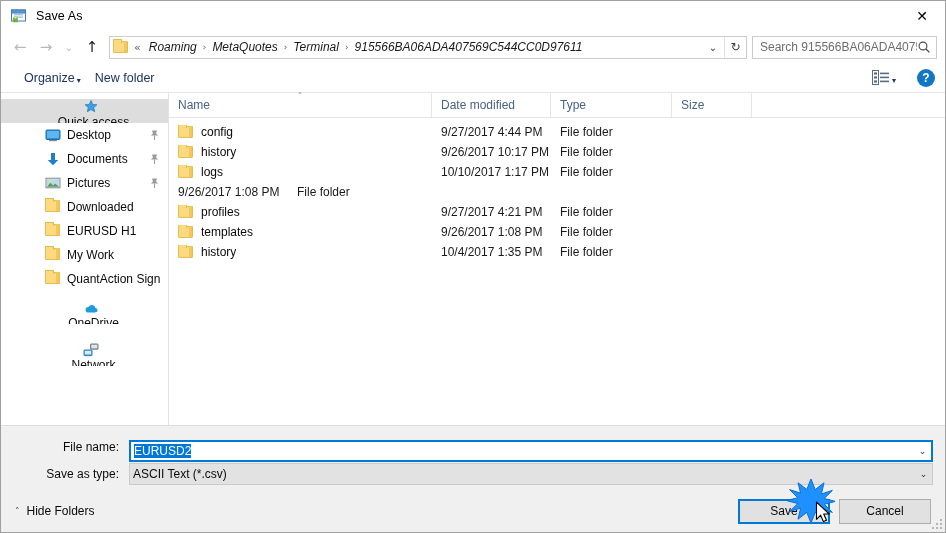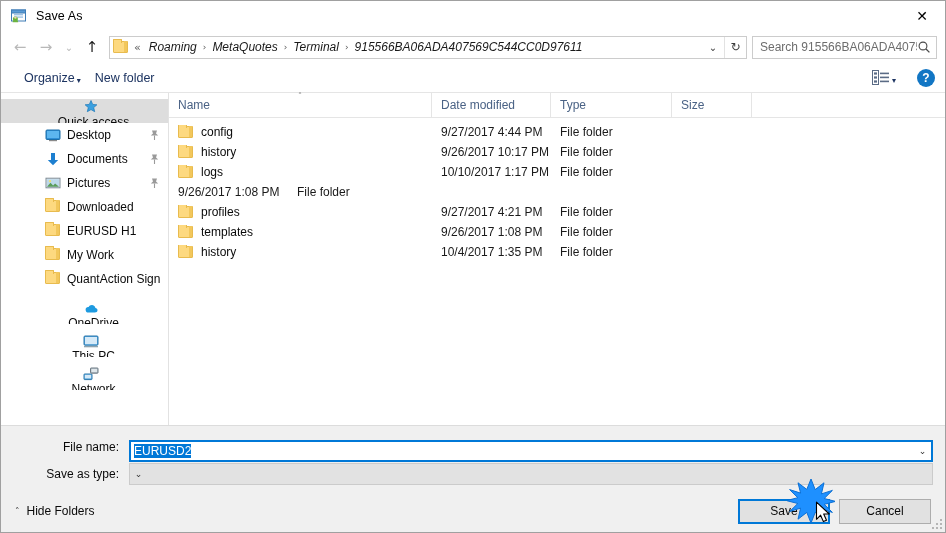--- a/index.html
+++ b/index.html
@@ -437,30 +437,20 @@
         <span class="nav-ico">
           <svg width="16" height="16" viewBox="0 0 16 16">
             <path d="M4.3 12.5h7.6c1.5 0 2.6-1 2.6-2.3 0-1.2-.9-2.1-2.1-2.2-.2-1.8-1.7-3.1-3.5-3.1-1.5 0-2.8.9-3.3 2.2-.2 0-.3-.1-.5-.1-1.4 0-2.5 1-2.5 2.4 0 1.7 1.1 3.1 1.7 3.1z" fill="#1d9ae0"></path>
           </svg>
         </span>
         <span class="nav-label">OneDrive</span>
       </div>
 
       <div class="group-gap"></div>
 
-      <div class="nav-row lvl0">
-        <span class="nav-ico">
-          <svg width="16" height="16" viewBox="0 0 16 16">
-            <rect x="1" y="3" width="14" height="9.2" rx="1" fill="#4fa3dd" stroke="#2b77ab"></rect>
-            <rect x="2" y="4" width="12" height="7.2" fill="#d6eaf8"></rect>
-            <rect x="1" y="13" width="14" height="1.3" fill="#8fa3ae"></rect>
-          </svg>
-        </span>
-        <span class="nav-label">This PC</span>
-      </div>
 
       <div class="group-gap"></div>
 
       <div class="nav-row lvl0">
         <span class="nav-ico">
           <svg width="16" height="16" viewBox="0 0 16 16">
             <rect x="1" y="8" width="8" height="5.6" rx=".6" fill="#4fa3dd" stroke="#2b77ab"></rect>
             <rect x="1.8" y="8.8" width="6.4" height="3.6" fill="#d6eaf8"></rect>
             <rect x="7.5" y="2" width="7.5" height="5.2" rx=".6" fill="#9aa7b0" stroke="#6d7a84"></rect>
             <rect x="8.3" y="2.8" width="5.9" height="3.4" fill="#dfe6ea"></rect>
@@ -575,20 +565,21 @@
     <div class="form-row">
       <div class="form-label">File name:</div>
       <div class="combo focused">
         <div class="combo-val"><span class="sel">EURUSD2</span></div>
         <div class="combo-arrow">⌄</div>
       </div>
     </div>
     <div class="form-row">
       <div class="form-label">Save as type:</div>
       <div class="combo readonly">
+        <div class="combo-val">ASCII Text (*.csv)</div>
         <div class="combo-arrow">⌄</div>
       </div>
     </div>
   </div>
 
   <div class="footer">
     <div class="hide-folders">
       <span class="hf-caret">˄</span>
       <span>Hide Folders</span>
     </div>

